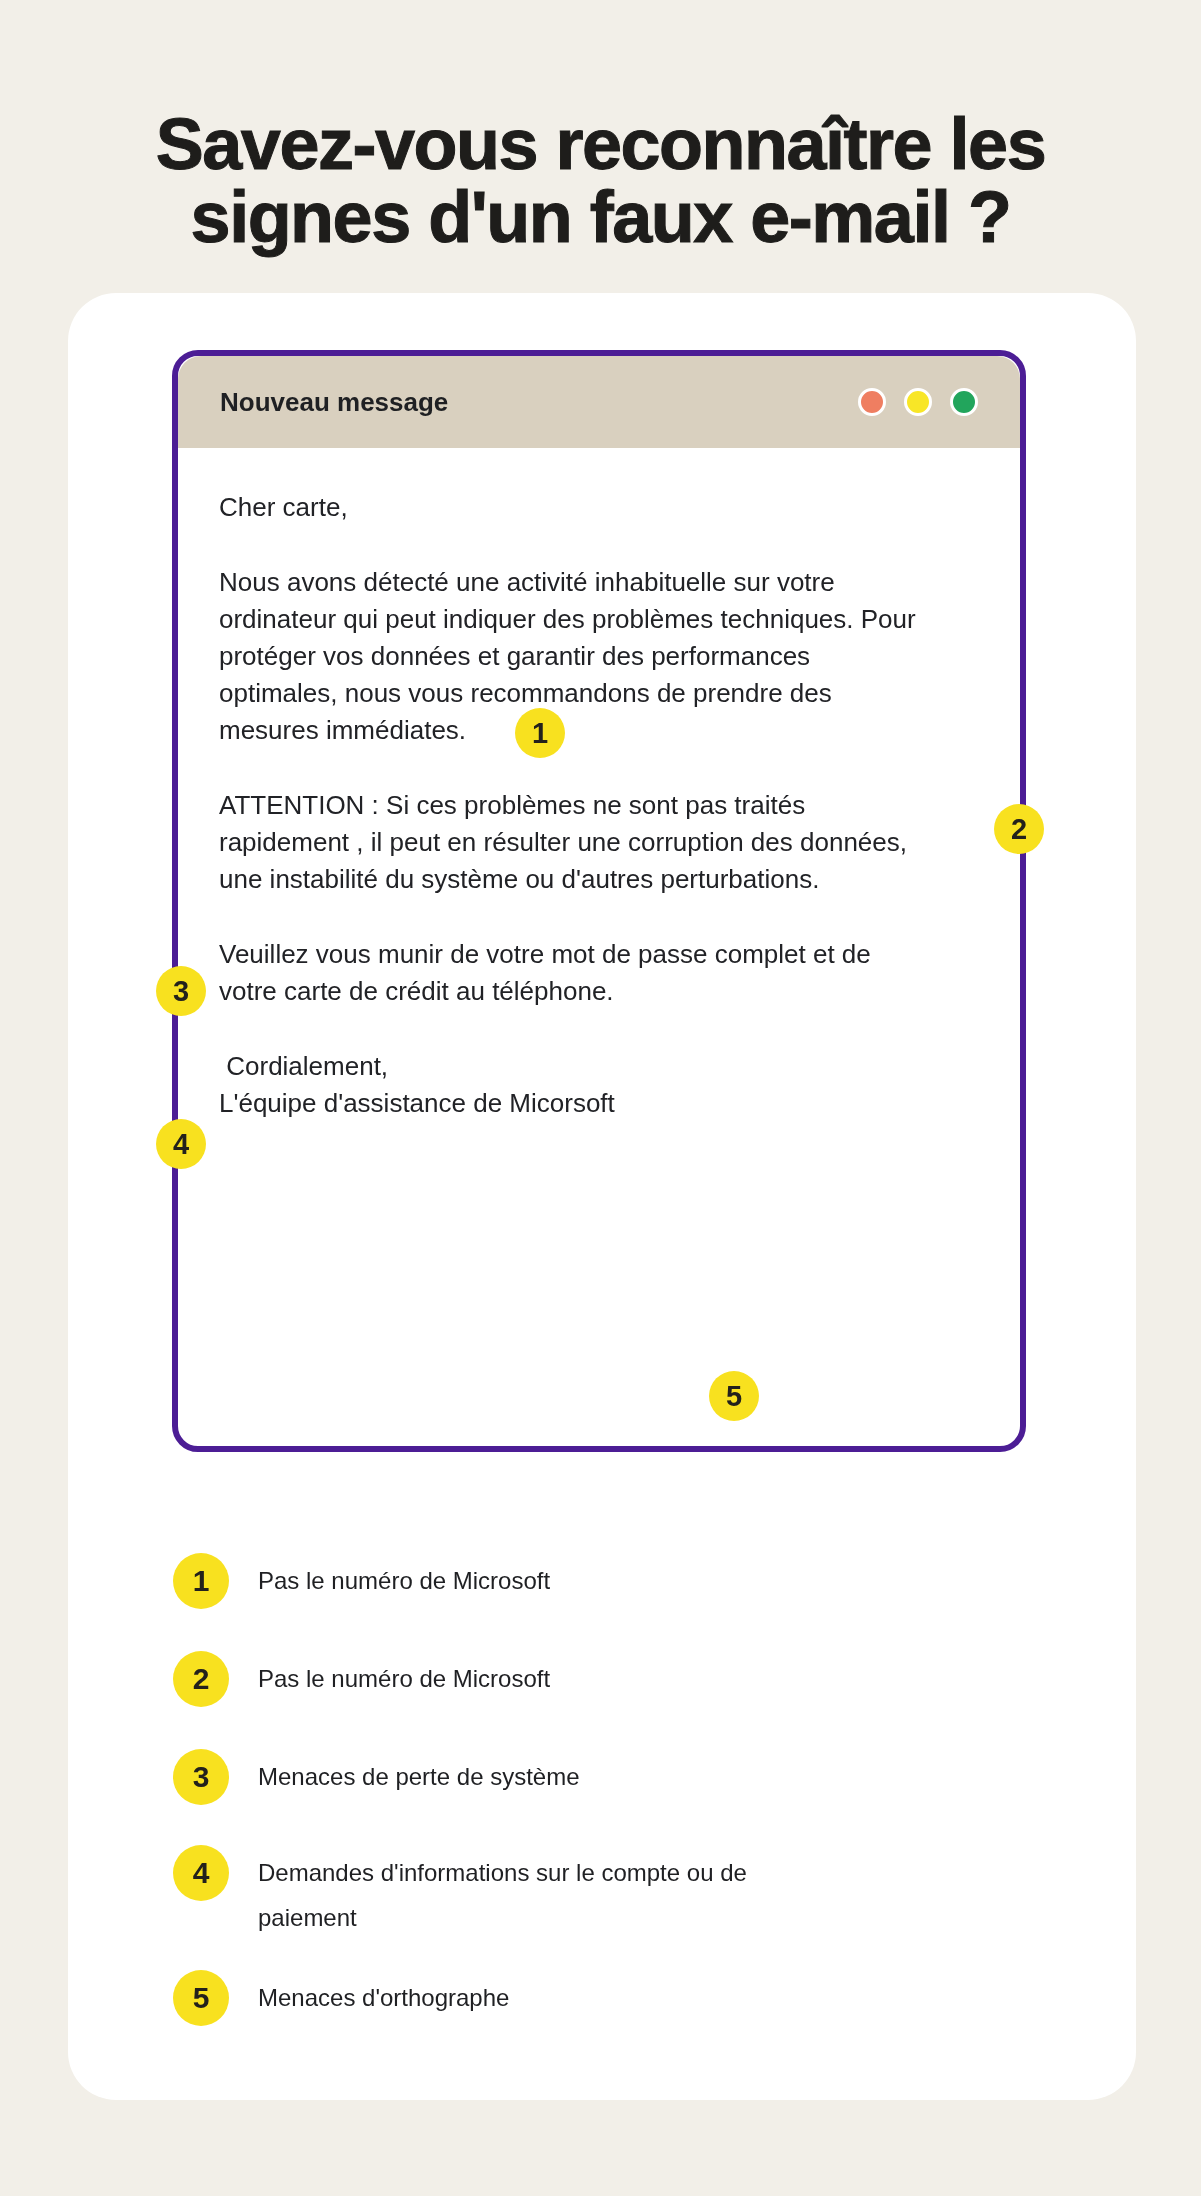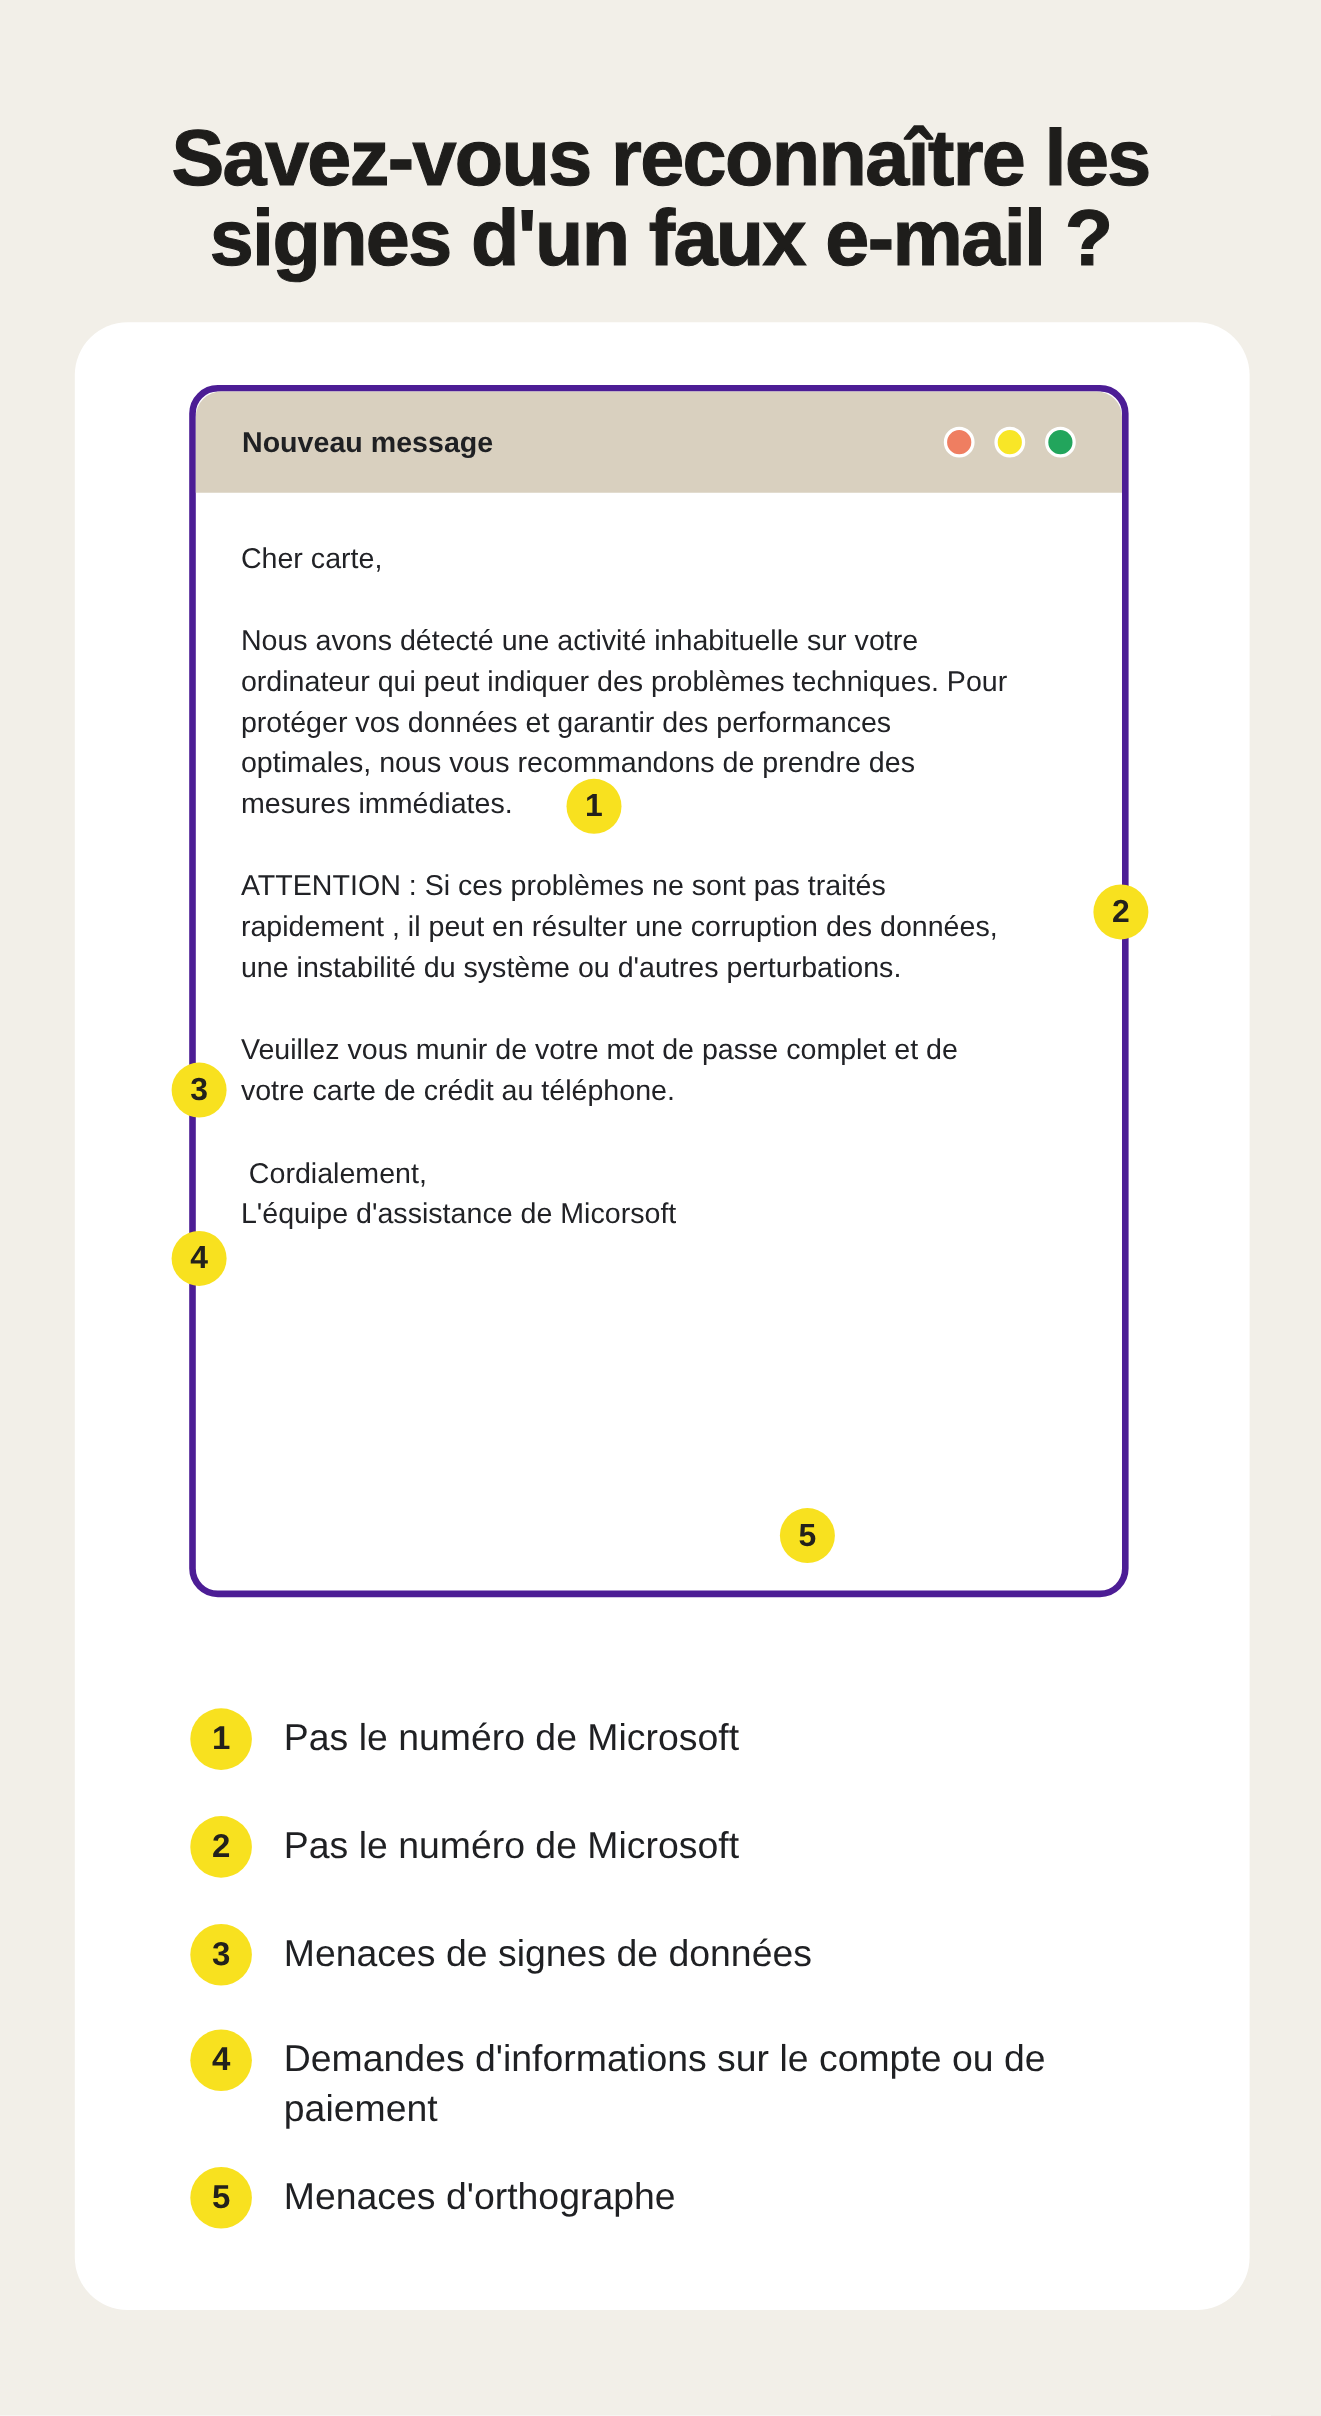--- a/index.html
+++ b/index.html
@@ -51,21 +51,21 @@
   .legend-row.r2{top:1651px;}
   .legend-row.r3{top:1749px;}
   .legend-row.r4{top:1845px;}
   .legend-row.r5{top:1970px;}
   .legend-badge{
     flex:none;width:56px;height:56px;border-radius:50%;
     background:#f8e11f;color:#23211c;font-weight:bold;font-size:30px;
     display:flex;align-items:center;justify-content:center;
   }
   .legend-label{
-    margin:5px 0 0 29px;font-size:34px;line-height:45px;color:#1f2023;
+    margin:5px 0 0 29px;font-size:24px;line-height:45px;color:#1f2023;
     white-space:pre-wrap;max-width:800px;
   }
 </style>
 </head>
 <body>
 
 <h1 class="title">Savez-vous reconnaître les<br>signes d'un faux e-mail ?</h1>
 
 <div class="card">
 
@@ -100,21 +100,21 @@
 <div class="legend-row r1">
   <span class="legend-badge">1</span>
   <span class="legend-label">Pas le numéro de Microsoft</span>
 </div>
 <div class="legend-row r2">
   <span class="legend-badge">2</span>
   <span class="legend-label">Pas le numéro de Microsoft</span>
 </div>
 <div class="legend-row r3">
   <span class="legend-badge">3</span>
-  <span class="legend-label">Menaces de signes de données</span>
+  <span class="legend-label">Menaces de perte de système</span>
 </div>
 <div class="legend-row r4">
   <span class="legend-badge">4</span>
   <span class="legend-label">Demandes d'informations sur le compte ou de<br>paiement</span>
 </div>
 <div class="legend-row r5">
   <span class="legend-badge">5</span>
   <span class="legend-label">Menaces d'orthographe</span>
 </div>
 

